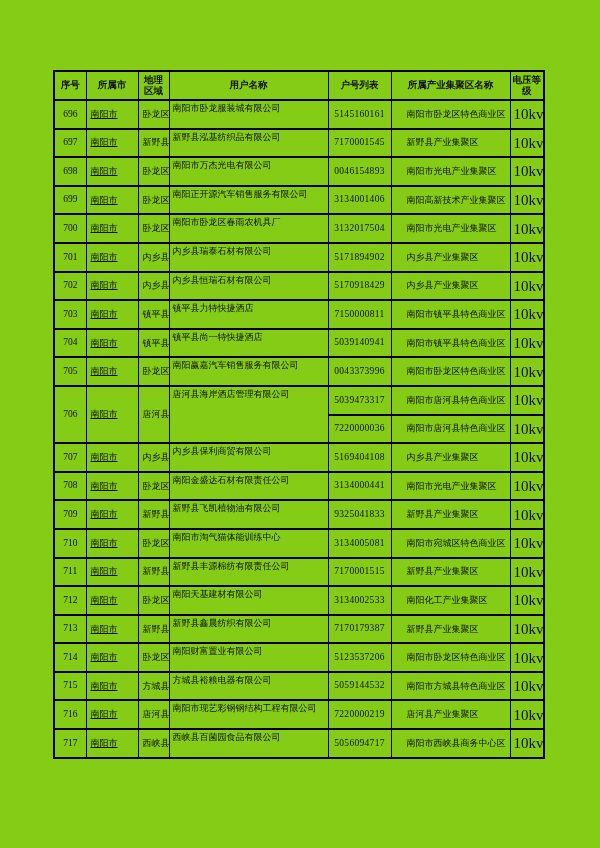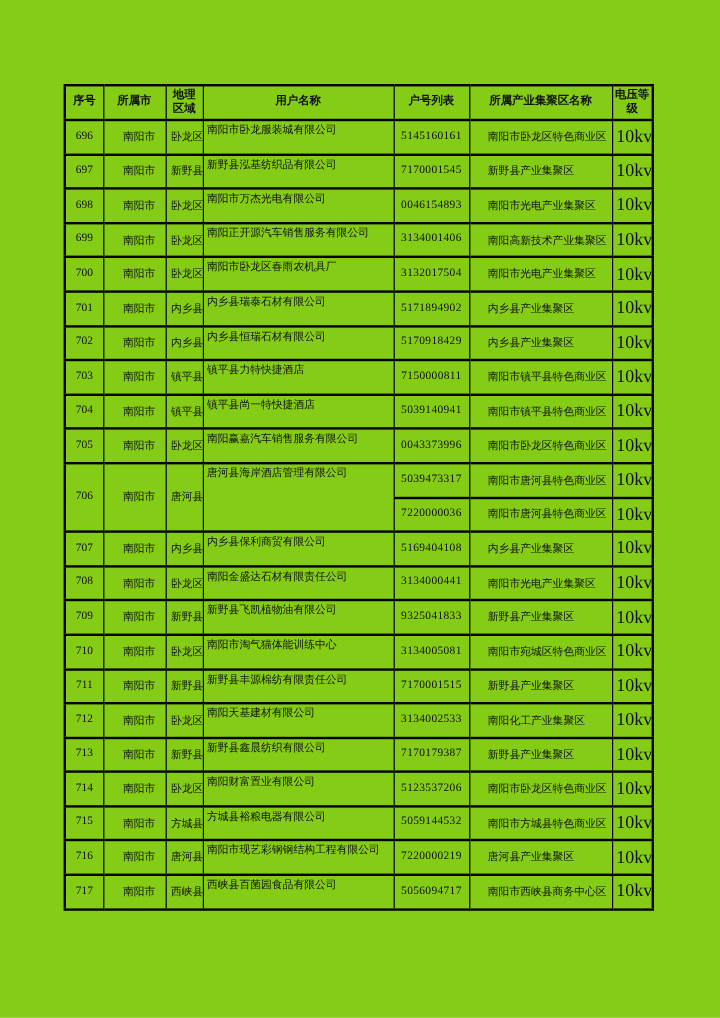--- a/index.html
+++ b/index.html
@@ -38,21 +38,21 @@
     height: 29px;
     font-weight: bold;
     text-align: center;
     vertical-align: middle;
     font-size: 9.5px;
     line-height: 1.15;
     padding: 1px;
   }
   tbody td { height: 28.6px; vertical-align: middle; white-space: nowrap; }
   td.num    { text-align: center; font-size: 9.5px; }
-  td.city   { padding-left: 16px; }
+  td.city   { padding-left: 4px; text-decoration: underline; }
   td.region { padding-left: 4px; }
   td.uname  { vertical-align: top; padding: 2px 2px 0 3px; }
   td.acct   { text-align: center; font-size: 9.5px; letter-spacing: 0.3px; }
   td.cluster{ padding-left: 15px; }
   td.volt   { padding-left: 3px; font-size: 15px; }
 </style>
 </head>
 <body>
 
 <div class="page">

